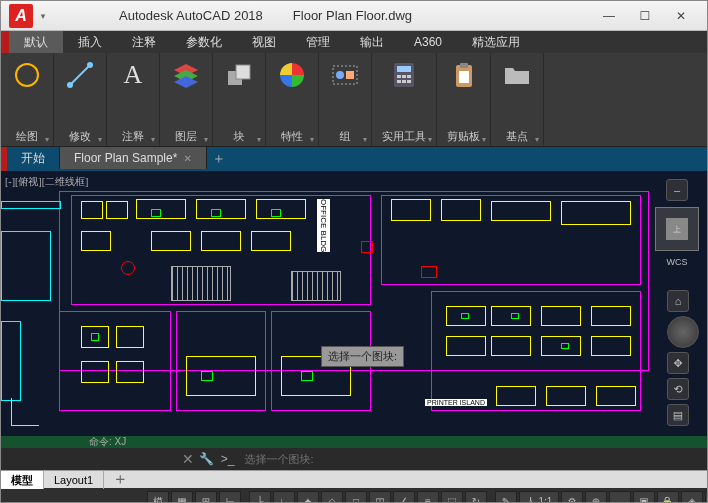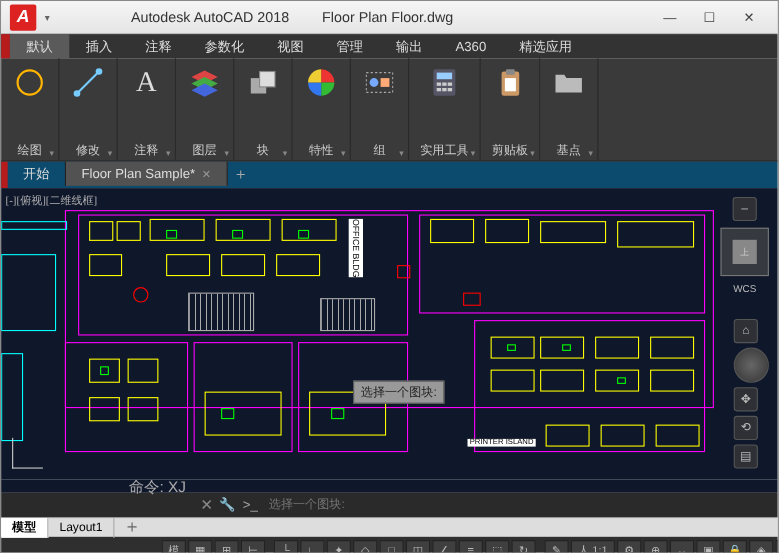--- a/index.html
+++ b/index.html
@@ -42,21 +42,21 @@
 .ucs{position:absolute;left:10px;bottom:10px;width:30px;height:30px}
 .ucs::before{content:"";position:absolute;left:0;bottom:0;width:28px;height:1px;background:#ccc}
 .ucs::after{content:"";position:absolute;left:0;bottom:0;width:1px;height:28px;background:#ccc}
 .navig{position:absolute;right:8px;top:8px;display:flex;flex-direction:column;gap:6px;align-items:center}
 .nav-btn{width:22px;height:22px;background:rgba(60,60,60,.7);border:1px solid #555;border-radius:3px;color:#bbb;font-size:11px;text-align:center;line-height:20px}
 .viewcube{width:44px;height:44px;background:rgba(80,80,80,.6);border:1px solid #777;position:relative;color:#ccc;font-size:8px}
 .viewcube .face{position:absolute;inset:10px;background:#888;text-align:center;line-height:24px}
 .wcs{color:#bbb;font-size:9px;text-align:center}
 .side-tools{position:absolute;right:8px;bottom:10px;display:flex;flex-direction:column;gap:4px}
 .wheel{width:32px;height:32px;border-radius:50%;background:radial-gradient(#666,#333);border:1px solid #555}
-.cmd-hist{font-size:14px;color:#aaa;padding-left:116px;background:#0f172a;height:12px;line-height:12px}
+.cmd-hist{font-size:10px;color:#aaa;padding-left:88px;background:#14532d;height:12px;line-height:12px}
 .cmdline{height:22px;background:#2a2a2a;display:flex;align-items:center;padding:0 6px;gap:6px}
 .cmd-btn{color:#aaa;font-size:12px;cursor:pointer}
 .cmd-input{flex:1;background:#2a2a2a;border:none;color:#ccc;font-size:11px;padding:2px 4px}
 .layout-tabs{height:18px;background:#ddd;display:flex;align-items:center;border-top:1px solid #999}
 .lt-tab{padding:0 10px;font-size:11px;line-height:18px;cursor:pointer;border-right:1px solid #aaa}
 .lt-tab.active{background:#fff;font-weight:bold}
 .lt-add{padding:0 8px;color:#666}
 .statusbar{height:28px;background:#2f2f2f;display:flex;align-items:center;padding:0 4px;gap:2px;overflow:hidden}
 .sb-btn{min-width:22px;height:22px;background:#3f3f3f;border:1px solid #222;color:#bbb;font-size:10px;text-align:center;line-height:20px;padding:0 3px;cursor:pointer}
 .sb-sep{width:1px;height:20px;background:#555;margin:0 2px}

